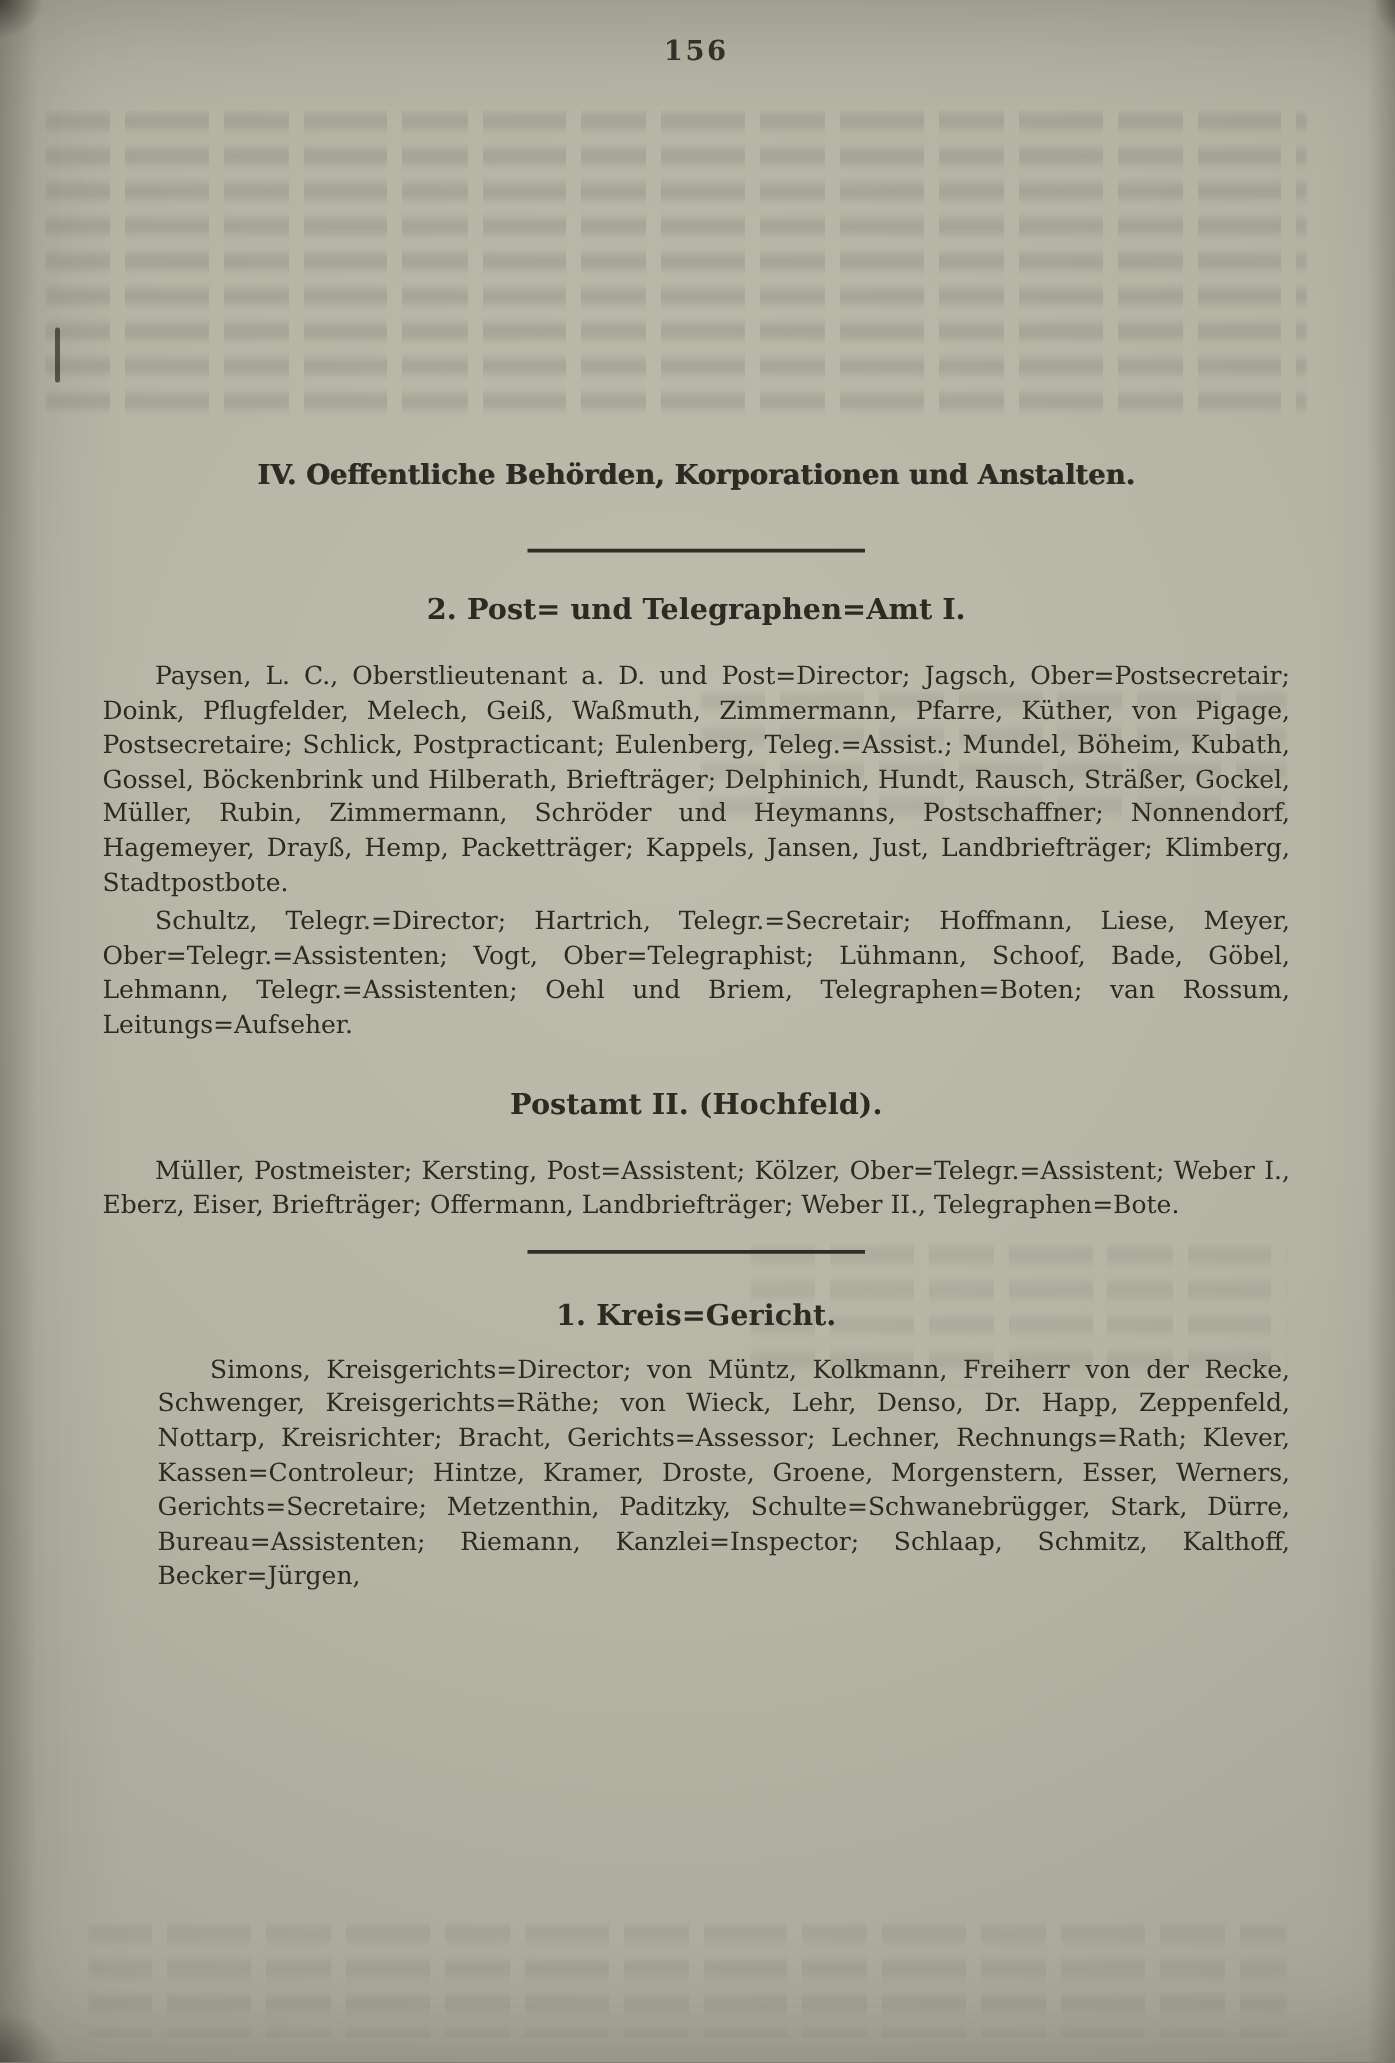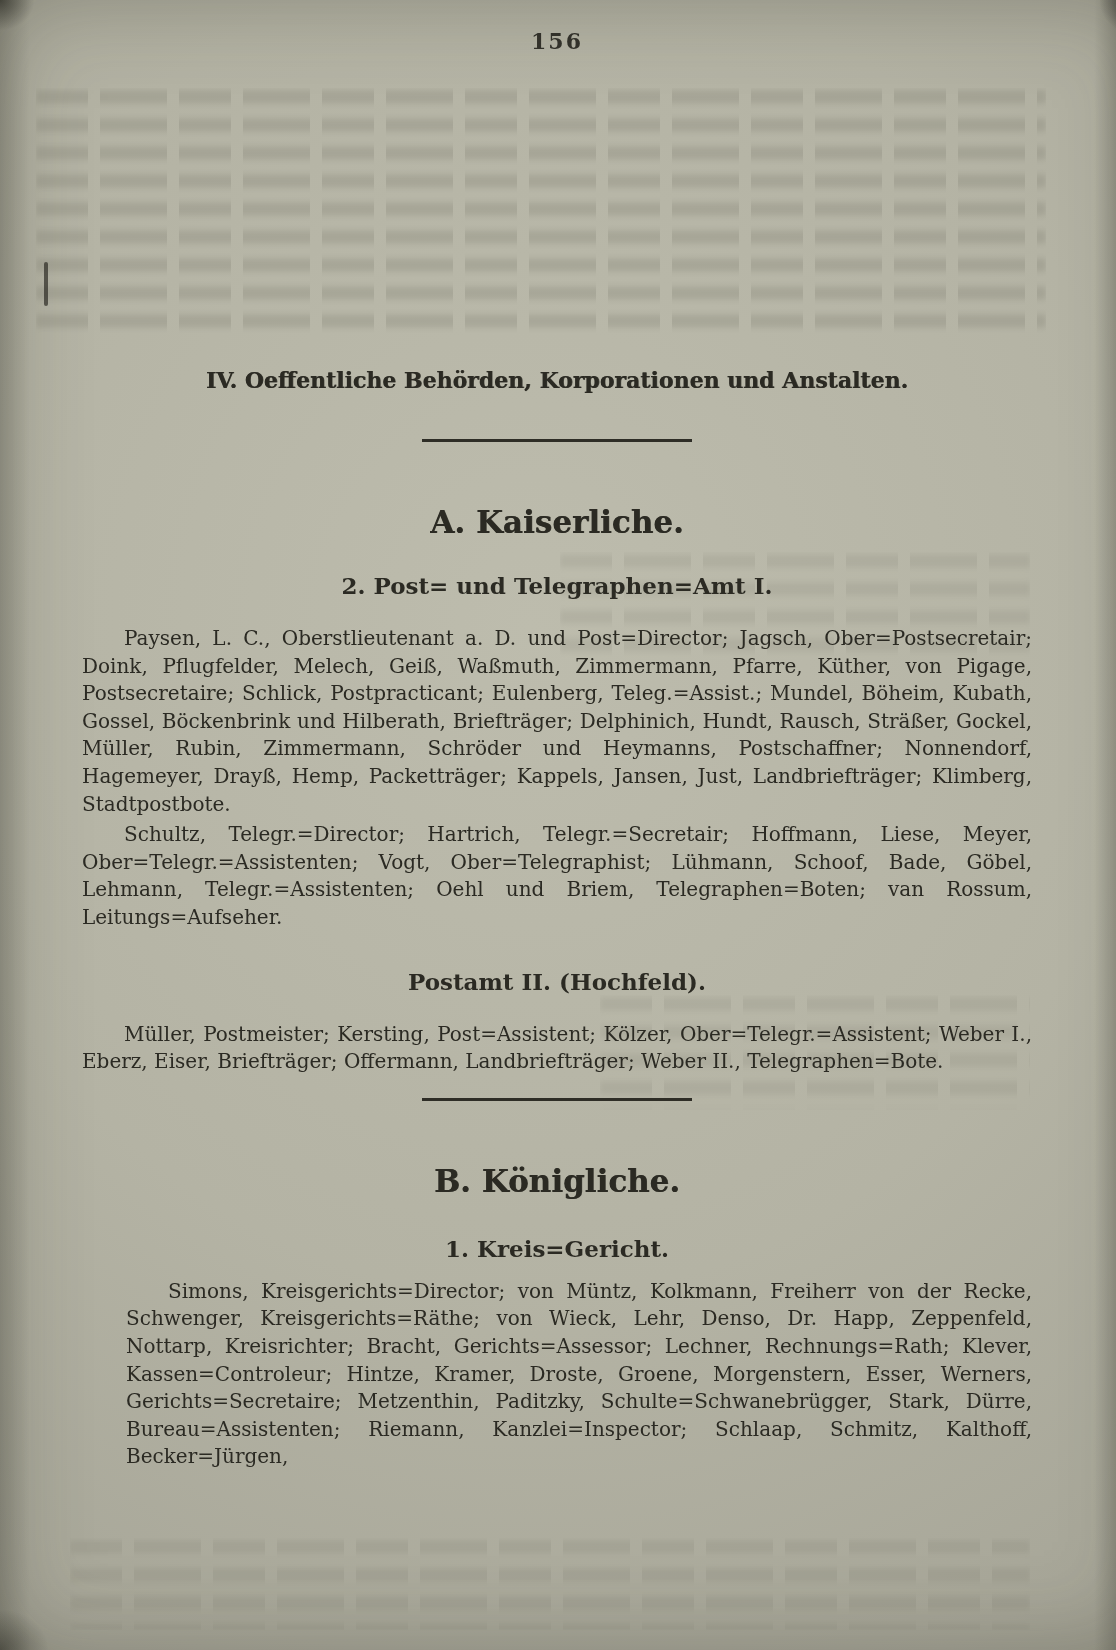--- a/index.html
+++ b/index.html
@@ -122,34 +122,32 @@
   <div class="margin-mark"></div>
 
   <div class="content">
 
     <div class="page-number">156</div>
 
     <h1 class="title">IV. Oeffentliche Behörden, Korporationen und Anstalten.</h1>
 
     <hr class="rule rule-1">
 
-    <h2 class="sec-head">A. Kaiserliche.</h2>
 
     <h3 class="sub-head">2. Post= und Telegraphen=Amt I.</h3>
 
     <p class="body">Paysen, L. C., Oberstlieutenant a. D. und Post=Director; Jagsch, Ober=Postsecretair; Doink, Pflugfelder, Melech, Geiß, Waßmuth, Zimmermann, Pfarre, Küther, von Pigage, Postsecretaire; Schlick, Postpracticant; Eulenberg, Teleg.=Assist.; Mundel, Böheim, Kubath, Gossel, Böckenbrink und Hilberath, Briefträger; Delphinich, Hundt, Rausch, Sträßer, Gockel, Müller, Rubin, Zimmermann, Schröder und Heymanns, Postschaffner; Nonnendorf, Hagemeyer, Drayß, Hemp, Packetträger; Kappels, Jansen, Just, Landbriefträger; Klimberg, Stadtpostbote.</p>
 
     <p class="body">Schultz, Telegr.=Director; Hartrich, Telegr.=Secretair; Hoffmann, Liese, Meyer, Ober=Telegr.=Assistenten; Vogt, Ober=Telegraphist; Lühmann, Schoof, Bade, Göbel, Lehmann, Telegr.=Assistenten; Oehl und Briem, Telegraphen=Boten; van Rossum, Leitungs=Aufseher.</p>
 
     <h3 class="sub-head sub-head-2">Postamt II. (Hochfeld).</h3>
 
     <p class="body body-after-head">Müller, Postmeister; Kersting, Post=Assistent; Kölzer, Ober=Telegr.=Assistent; Weber I., Eberz, Eiser, Briefträger; Offermann, Landbriefträger; Weber II., Telegraphen=Bote.</p>
 
     <hr class="rule rule-2">
 
-    <h2 class="sec-head">B. Königliche.</h2>
 
     <h3 class="sub-head sub-head-b">1. Kreis=Gericht.</h3>
 
     <p class="body body-last">Simons, Kreisgerichts=Director; von Müntz, Kolkmann, Freiherr von der Recke, Schwenger, Kreisgerichts=Räthe; von Wieck, Lehr, Denso, Dr. Happ, Zeppenfeld, Nottarp, Kreisrichter; Bracht, Gerichts=Assessor; Lechner, Rechnungs=Rath; Klever, Kassen=Controleur; Hintze, Kramer, Droste, Groene, Morgenstern, Esser, Werners, Gerichts=Secretaire; Metzenthin, Paditzky, Schulte=Schwanebrügger, Stark, Dürre, Bureau=Assistenten; Riemann, Kanzlei=Inspector; Schlaap, Schmitz, Kalthoff, Becker=Jürgen,</p>
 
   </div>
 </div>
 
 </body></html>

